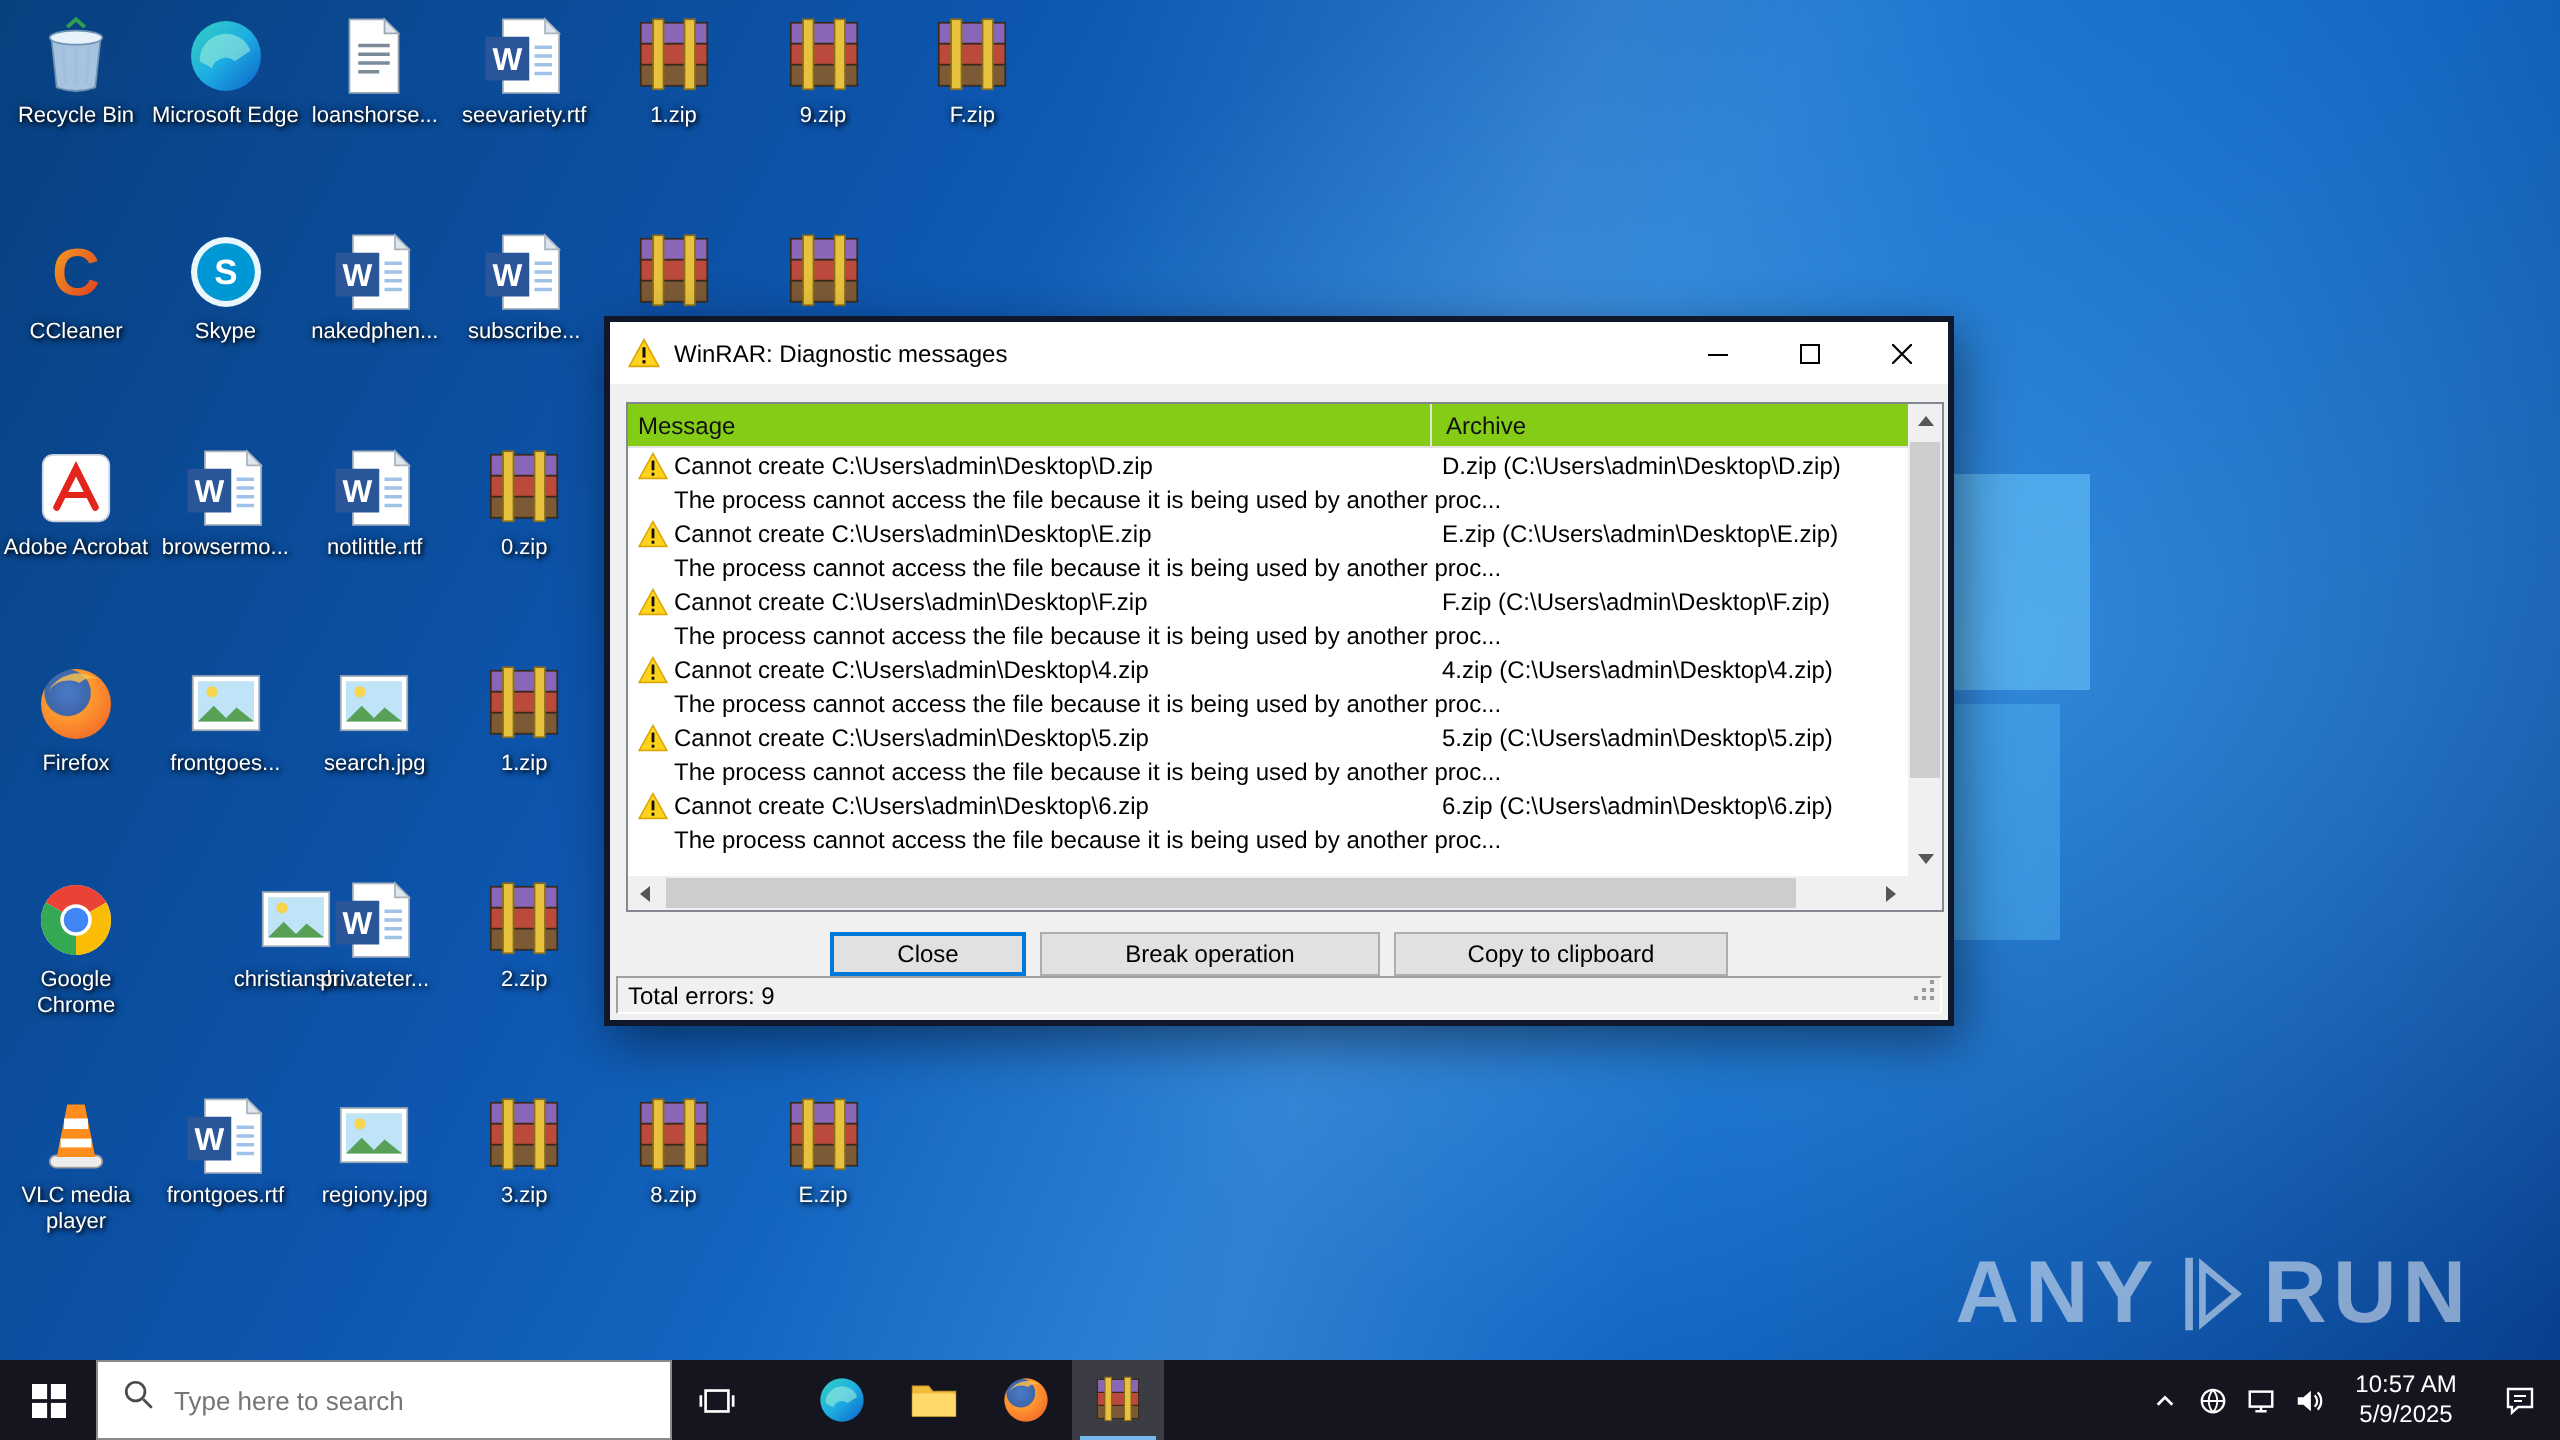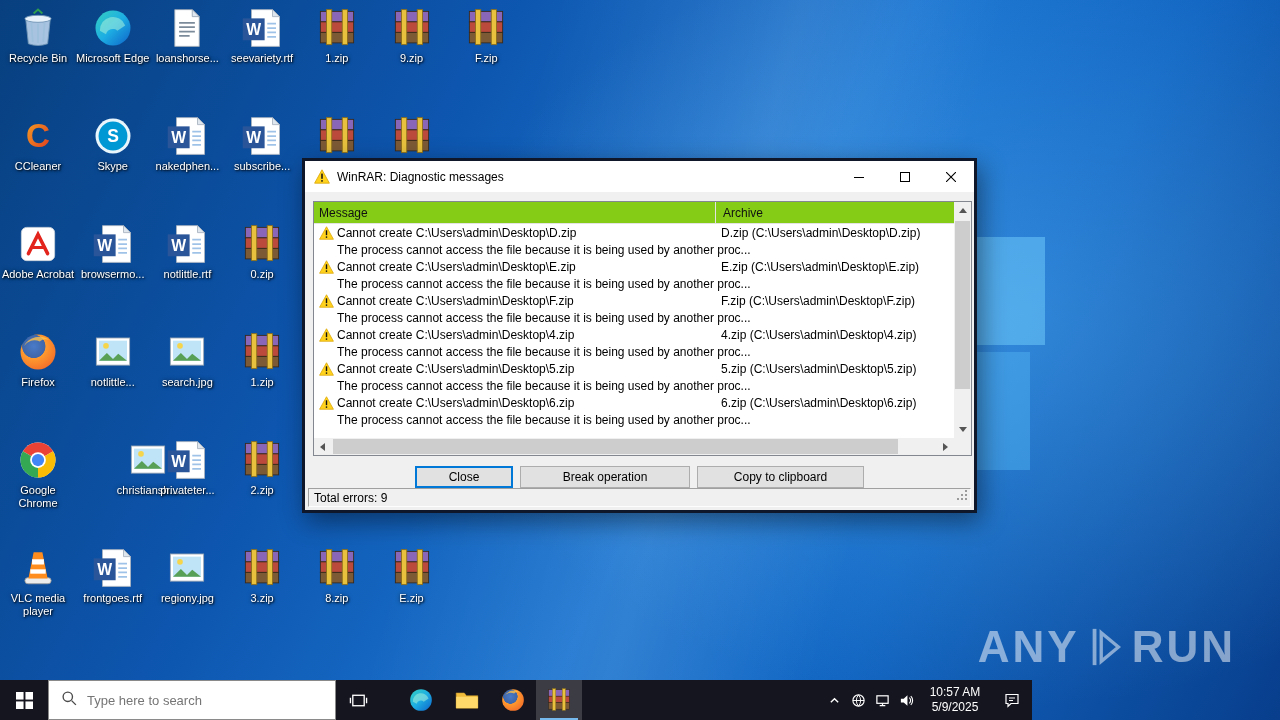--- a/index.html
+++ b/index.html
@@ -58,21 +58,21 @@
     font-family:"Liberation Sans",sans-serif;display:flex;align-items:center;justify-content:center;cursor:default;}
   .btn-close{width:98px;border:2px solid #0078d7;}
   .btn-break{width:170px;}
   .btn-copy{width:167px;}
 
   .statusbar{position:absolute;left:3px;right:3px;bottom:3px;height:19px;background:#f0f0f0;
     border:1px solid;border-color:#a0a0a0 #fdfdfd #fdfdfd #a0a0a0;display:flex;align-items:center;padding-left:5px;color:#000;}
   .grip{position:absolute;right:1px;bottom:1px;}
 
   
-  .taskbar{position:absolute;left:0;bottom:0;width:1032px;height:40px;background:#15151f;display:flex;align-items:stretch;z-index:30;}
+  .taskbar{position:absolute;left:0;bottom:0;width:1280px;height:40px;background:#15151f;display:flex;align-items:stretch;z-index:30;}
   .tb-start{width:48px;display:flex;align-items:center;justify-content:center;}
   .tb-search{width:288px;background:#fff;border:1px solid #8a8a8a;display:flex;align-items:center;padding-left:12px;gap:9px;}
   .tb-search input{border:none;outline:none;font-size:13px;color:#5f5f5f;width:200px;background:transparent;
     font-family:"Liberation Sans",sans-serif;}
   .tb-btn{width:44px;display:flex;align-items:center;justify-content:center;}
   .tb-apps{display:flex;margin-left:18px;}
   .tb-app{width:46px;display:flex;align-items:center;justify-content:center;position:relative;}
   .tb-app-ico svg{width:26px;height:26px;display:block;}
   .tb-app.active{background:rgba(255,255,255,.17);}
   .tb-app.active::after{content:"";position:absolute;left:4px;right:4px;bottom:0;height:2px;background:#76b9ed;}
@@ -355,21 +355,21 @@
       </div>
       <div class="dicon" style="left: 75.2px; top: 330px;">
         <div class="dicon-img">
           <svg viewBox="0 0 48 48">
             <rect x="5" y="8" width="38" height="31" fill="#fff" stroke="#9aa7b5"></rect>
             <rect x="8" y="11" width="32" height="23" fill="#bfe3f7"></rect>
             <circle cx="16" cy="17" r="3.2" fill="#f6d54a"></circle>
             <path d="M8 34 l9 -9 l7 7 l6 -6 l10 8 h-32 z" fill="#57a055"></path>
           </svg>
         </div>
-        <div class="dicon-label">notlittle...</div>
+        <div class="dicon-label">frontgoes...</div>
       </div>
       <div class="dicon" style="left: 149.9px; top: 330px;">
         <div class="dicon-img">
           <svg viewBox="0 0 48 48">
             <rect x="5" y="8" width="38" height="31" fill="#fff" stroke="#9aa7b5"></rect>
             <rect x="8" y="11" width="32" height="23" fill="#bfe3f7"></rect>
             <circle cx="16" cy="17" r="3.2" fill="#f6d54a"></circle>
             <path d="M8 34 l9 -9 l7 7 l6 -6 l10 8 h-32 z" fill="#57a055"></path>
           </svg>
         </div>

